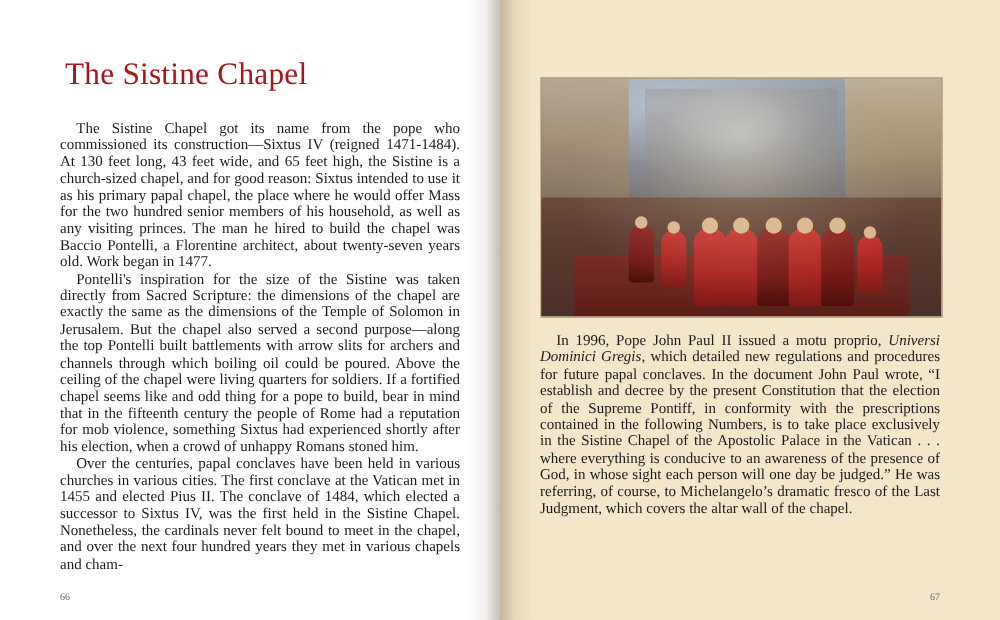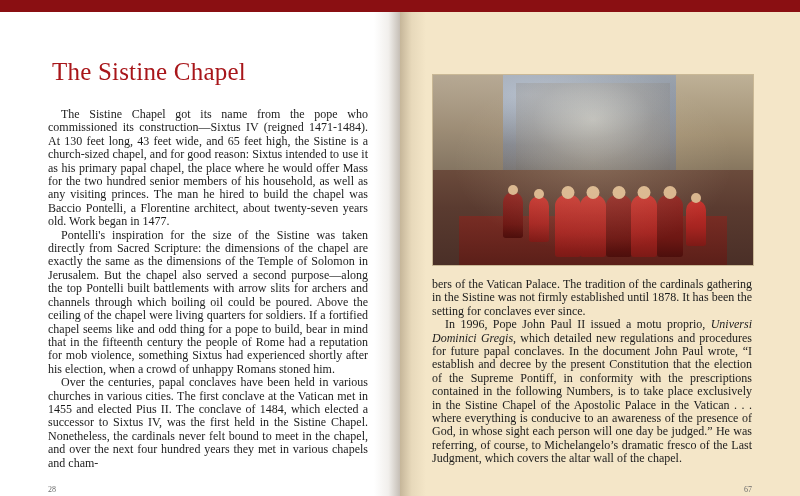--- a/index.html
+++ b/index.html
@@ -13,21 +13,20 @@
     font-family: "Liberation Serif", serif;
     overflow: hidden;
   }
   .spread {
     position: absolute;
     left: 0;
     top: 0;
     width: 800px;
     height: 380px;
     display: flex;
-    margin-top: 12px;
   }
   .page {
     position: relative;
     height: 496px;
     box-sizing: border-box;
   }
   .page-left {
     width: 400px;
     background: #ffffff;
     padding: 46px 32px 0 48px;
@@ -190,21 +189,21 @@
 
 <div class="spread">
 
   <div class="page page-left">
     <h1 class="chapter-title">The Sistine Chapel</h1>
     <div class="body-col">
       <p class="first">The Sistine Chapel got its name from the pope who commissioned its construction—Sixtus IV (reigned 1471-1484). At 130 feet long, 43 feet wide, and 65 feet high, the Sistine is a church-sized chapel, and for good reason: Sixtus intended to use it as his primary papal chapel, the place where he would offer Mass for the two hundred senior members of his household, as well as any visiting princes. The man he hired to build the chapel was Baccio Pontelli, a Florentine architect, about twenty-seven years old. Work began in 1477.</p>
       <p>Pontelli's inspiration for the size of the Sistine was taken directly from Sacred Scripture: the dimensions of the chapel are exactly the same as the dimensions of the Temple of Solomon in Jerusalem. But the chapel also served a second purpose—along the top Pontelli built battlements with arrow slits for archers and channels through which boiling oil could be poured. Above the ceiling of the chapel were living quarters for soldiers. If a fortified chapel seems like and odd thing for a pope to build, bear in mind that in the fifteenth century the people of Rome had a reputation for mob violence, something Sixtus had experienced shortly after his election, when a crowd of unhappy Romans stoned him.</p>
       <p>Over the centuries, papal conclaves have been held in various churches in various cities. The first conclave at the Vatican met in 1455 and elected Pius II. The conclave of 1484, which elected a successor to Sixtus IV, was the first held in the Sistine Chapel. Nonetheless, the cardinals never felt bound to meet in the chapel, and over the next four hundred years they met in various chapels and cham-</p>
     </div>
-    <div class="folio folio-left">28</div>
+    <div class="folio folio-left">66</div>
     <div class="gutter-shadow-left"></div>
   </div>
 
   <div class="page page-right">
     <div class="photo">
       <div class="photo-sky"></div>
       <div class="photo-fresco-l"></div>
       <div class="photo-fresco-r"></div>
       <div class="photo-altar"></div>
       <div class="photo-floor"></div>
@@ -213,20 +212,19 @@
       <div class="cardinal" style="left:46%;"></div>
       <div class="cardinal dark" style="left:54%;"></div>
       <div class="cardinal" style="left:62%;"></div>
       <div class="cardinal dark" style="left:70%;"></div>
       <div class="cardinal small" style="left:30%; bottom:12%;"></div>
       <div class="cardinal small dark" style="left:22%; bottom:14%;"></div>
       <div class="cardinal small" style="left:79%; bottom:10%;"></div>
       <div class="photo-glow"></div>
     </div>
     <div class="body-col">
-      <p style="text-indent:0;">bers of the Vatican Palace. The tradition of the cardinals gathering in the Sistine was not firmly established until 1878. It has been the setting for conclaves ever since.</p>
       <p>In 1996, Pope John Paul II issued a motu proprio, <em>Universi Dominici Gregis</em>, which detailed new regulations and procedures for future papal conclaves. In the document John Paul wrote, “I establish and decree by the present Constitution that the election of the Supreme Pontiff, in conformity with the prescriptions contained in the following Numbers, is to take place exclusively in the Sistine Chapel of the Apostolic Palace in the Vatican . . . where everything is conducive to an awareness of the presence of God, in whose sight each person will one day be judged.” He was referring, of course, to Michelangelo’s dramatic fresco of the Last Judgment, which covers the altar wall of the chapel.</p>
     </div>
     <div class="folio folio-right">67</div>
     <div class="gutter-shadow-right"></div>
   </div>
 
 </div>
 
 </body></html>

